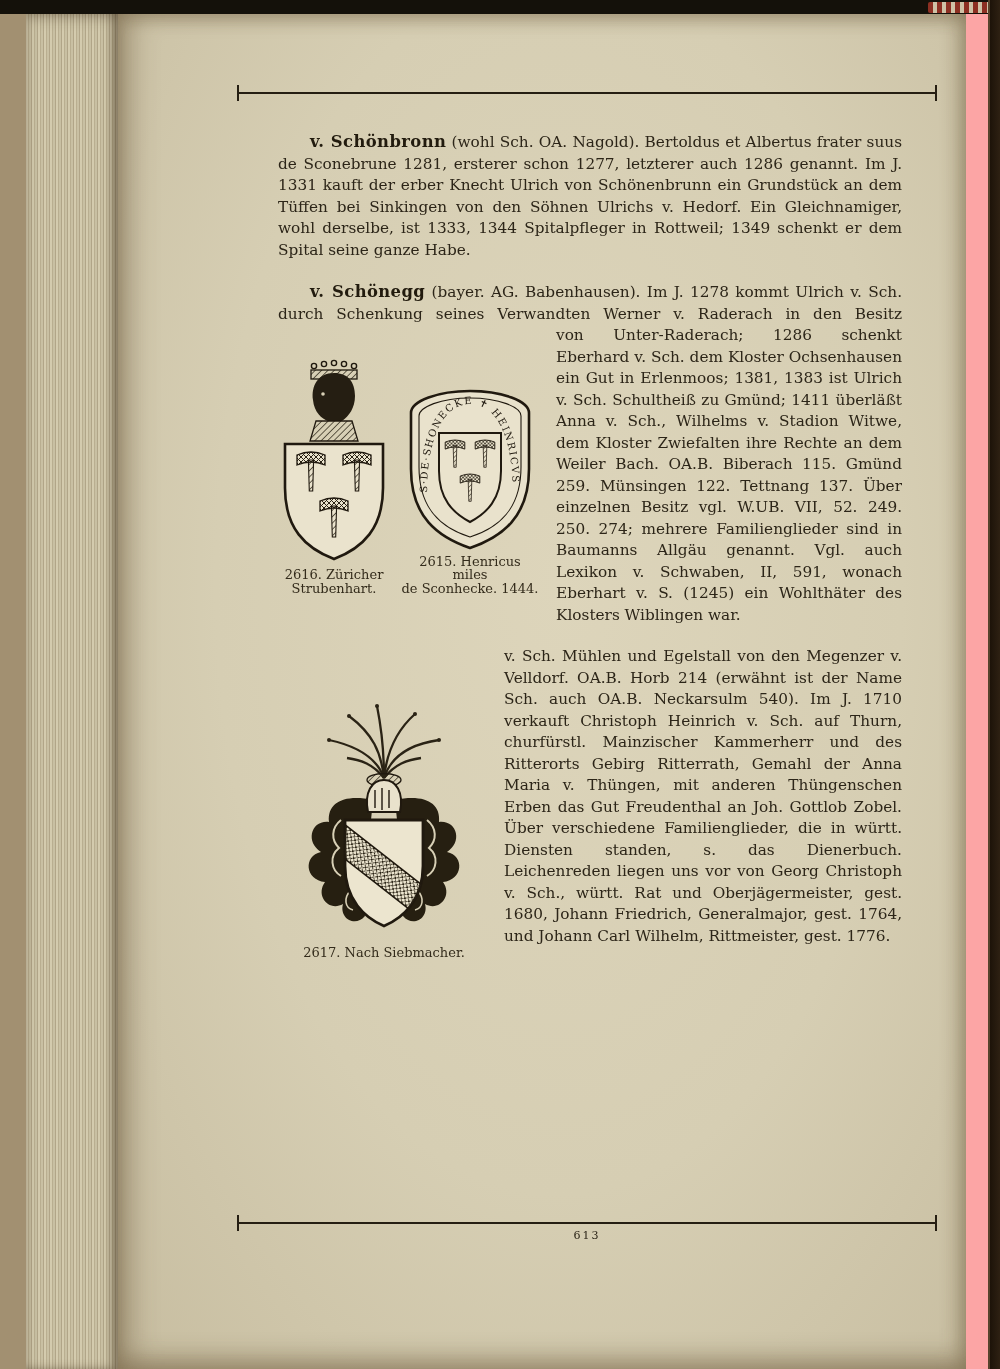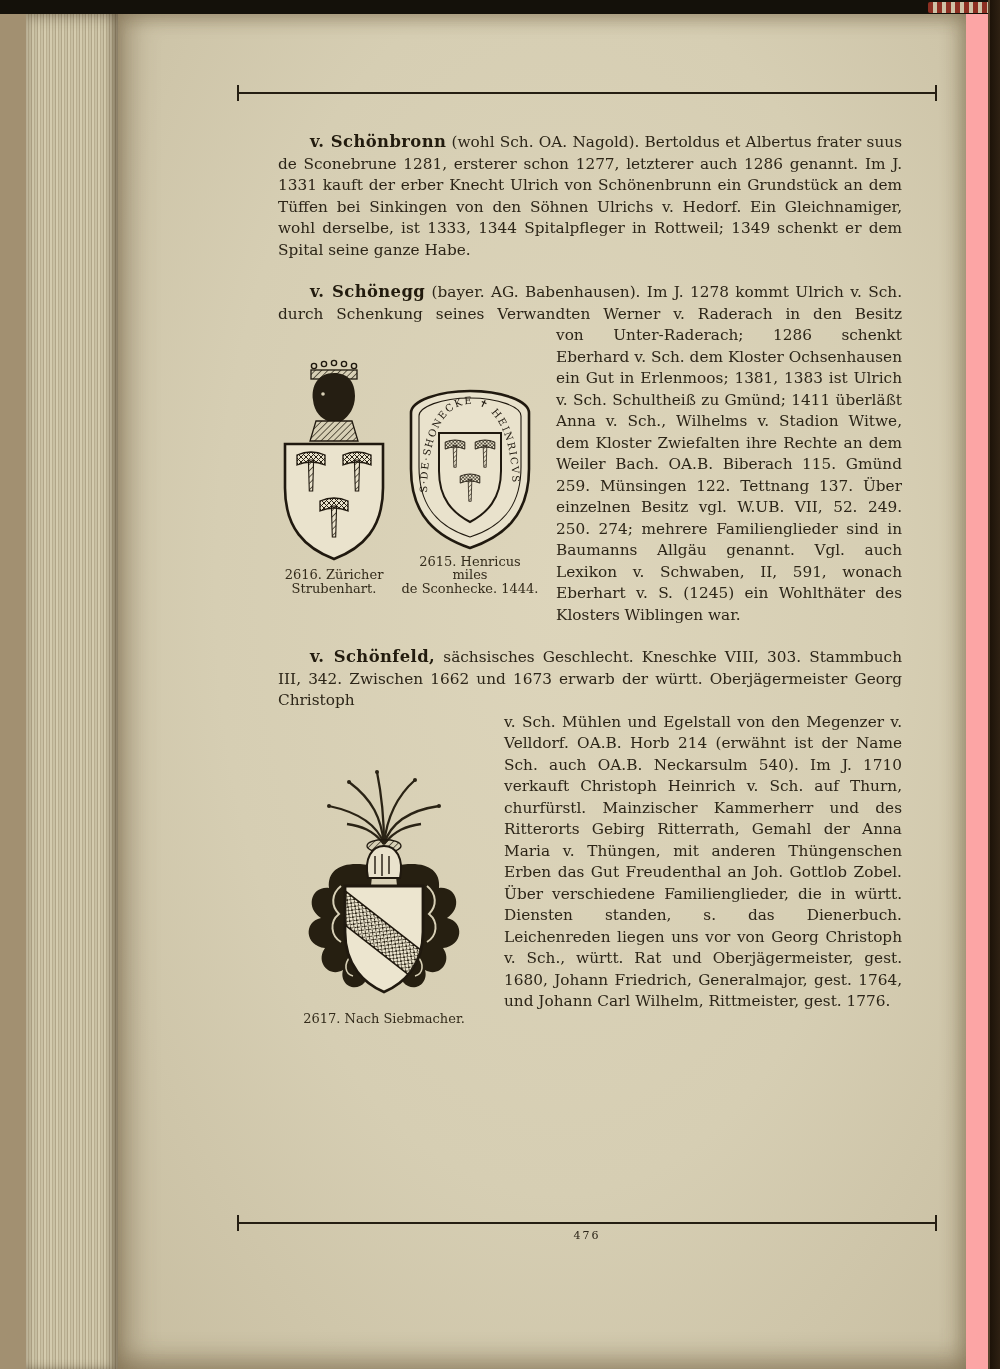--- a/index.html
+++ b/index.html
@@ -132,22 +132,20 @@
 
         </div>
         <p>von Unter-Raderach; 1286 schenkt Eberhard v. Sch. dem Kloster Ochsenhausen ein Gut in Erlenmoos; 1381, 1383 ist Ulrich v. Sch. Schultheiß zu Gmünd; 1411 überläßt Anna v. Sch., Wilhelms v. Stadion Witwe, dem Kloster Zwiefalten ihre Rechte an dem Weiler Bach.  OA.B. Biberach 115.  Gmünd 259.  Münsingen 122.  Tettnang 137.  Über einzelnen Besitz vgl. W.UB. VII, 52. 249. 250. 274; mehrere Familienglieder sind in Baumanns Allgäu genannt.  Vgl. auch Lexikon v. Schwaben, II, 591, wonach Eberhart v. S. (1245) ein Wohlthäter des Klosters Wiblingen war.</p>
         <div class="clear"></div>
       </div>
     </div>
 
 
 
     <div class="entry">
-      <p class="ind flush"><span class="hd">v. Schönfeld,</span>
-        <span>sächsisches Geschlecht.  Kneschke VIII, 303.  Stammbuch III, 342.  Zwischen 1662 und 1673 erwarb der württ. Oberjägermeister Georg Christoph</span></p>
 
       <div>
         <div class="figs figs-schoenfeld">
           <figure>
             <svg width="206" height="256" viewBox="0 0 206 256">
 
               <g stroke="#2a2315" stroke-width="2.3" fill="none">
                 <path d="M103,88 C100,62 92,44 68,26"></path>
                 <path d="M103,88 C103,58 100,36 96,16"></path>
                 <path d="M103,88 C106,60 116,40 134,24"></path>
@@ -180,15 +178,15 @@
         <p>v. Sch. Mühlen und Egelstall von den Megenzer v. Velldorf.  OA.B. Horb 214 (erwähnt ist der Name Sch. auch OA.B. Neckarsulm 540).  Im J. 1710 verkauft Christoph Heinrich v. Sch. auf Thurn, churfürstl. Mainzischer Kammerherr und des Ritterorts Gebirg Ritterrath, Gemahl der Anna Maria v. Thüngen, mit anderen Thüngenschen Erben das Gut Freudenthal an Joh. Gottlob Zobel.  Über verschiedene Familienglieder, die in württ. Diensten standen, s. das Dienerbuch.  Leichenreden liegen uns vor von Georg Christoph v. Sch., württ. Rat und Oberjägermeister, gest. 1680, Johann Friedrich, Generalmajor, gest. 1764, und Johann Carl Wilhelm, Rittmeister, gest. 1776.</p>
         <div class="clear"></div>
       </div>
     </div>
 
   </div>
 
   <div class="rule rule-bottom"></div>
   <div class="tick" style="left:237px;top:1215px"></div>
   <div class="tick" style="left:935px;top:1215px"></div>
-  <div class="folio">476</div>
+  <div class="folio">613</div>
 
 </div>
 
 </body></html>

